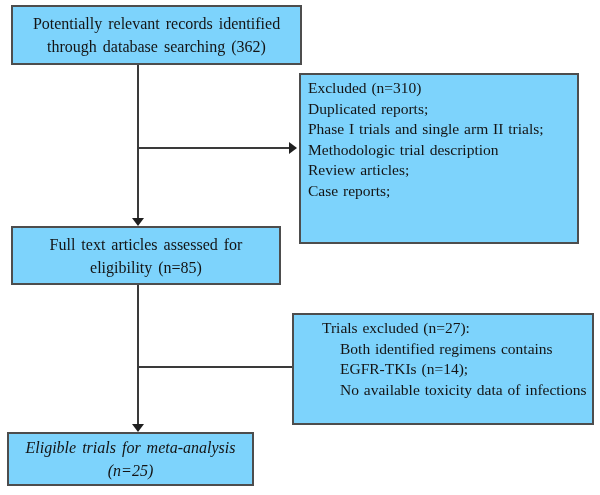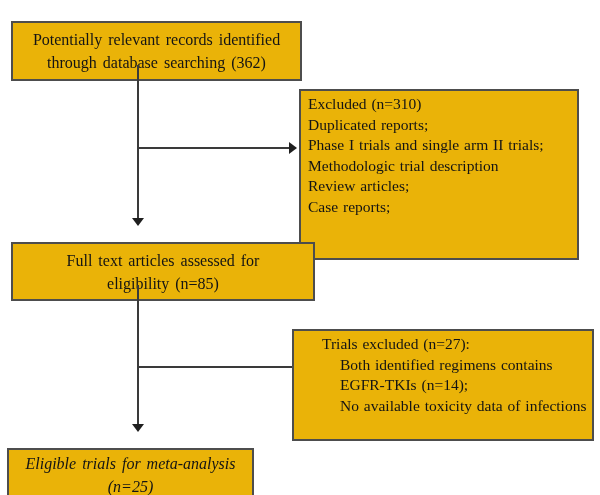--- a/index.html
+++ b/index.html
@@ -13,22 +13,21 @@
     height: 495px;
     background: #ffffff;
     font-family: "Liberation Serif", "DejaVu Serif", serif;
     color: #141414;
     overflow: hidden;
   }
   .box {
     position: absolute;
     box-sizing: border-box;
     border: 2px solid #4d4d4d;
-    background: #eab308;
-    margin-top: 16px;
+    background: #7dd3fc;
   }
   .box.center {
     display: flex;
     flex-direction: column;
     justify-content: center;
     align-items: center;
     text-align: center;
     font-size: 16px;
     line-height: 23px;
     word-spacing: 2px;
@@ -79,21 +78,21 @@
 
   <div class="box leftlist" style="left:299px; top:73px; width:280px; height:171px;">
     <div class="bline">Excluded (n=310)</div>
     <div class="bline">Duplicated reports;</div>
     <div class="bline">Phase I trials and single arm II trials;</div>
     <div class="bline">Methodologic trial description</div>
     <div class="bline">Review articles;</div>
     <div class="bline">Case reports;</div>
   </div>
 
-  <div class="box center" style="left:11px; top:226px; width:304px; height:59px;">
+  <div class="box center" style="left:11px; top:226px; width:270px; height:59px;">
     <div class="bline">Full text articles assessed for</div>
     <div class="bline">eligibility (n=85)</div>
   </div>
 
   <div class="connector" style="left:137px; top:285px; width:2px; height:139px;"></div>
   <div class="arrowhead down" style="left:132px; top:424px;"></div>
 
   <div class="connector" style="left:138px; top:366px; width:154px; height:2px;"></div>
 
   <div class="box leftlist" style="left:292px; top:313px; width:302px; height:112px;padding-left:28px;">

